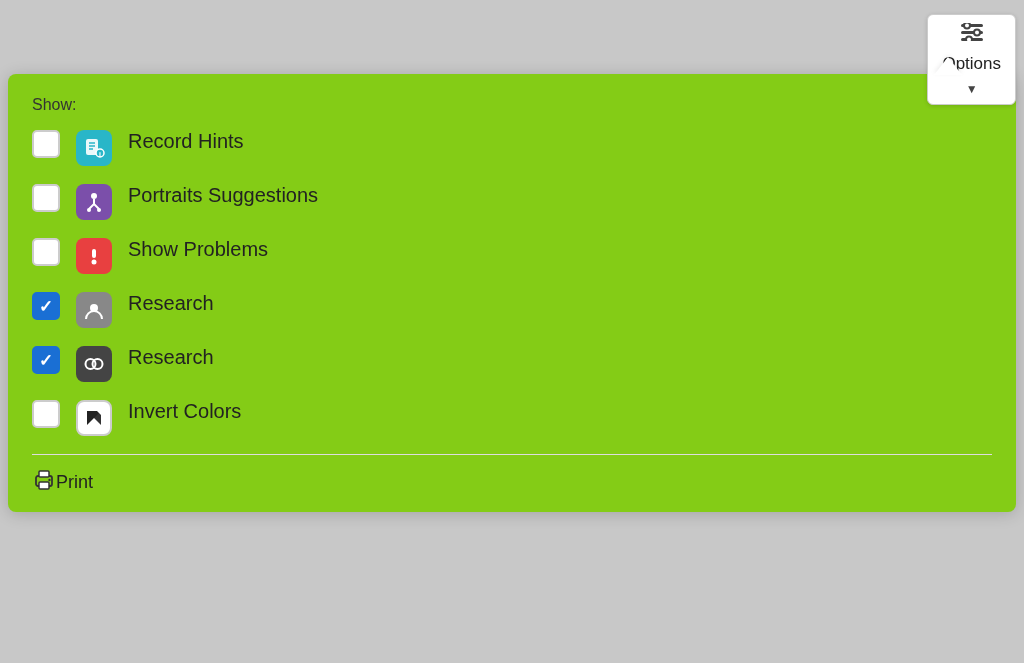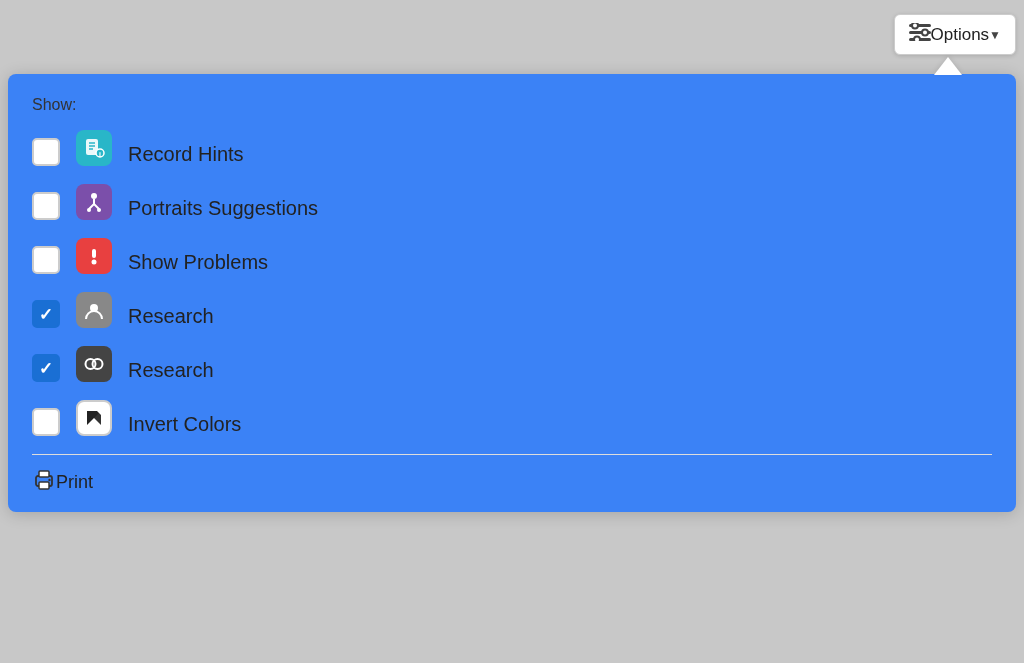--- a/index.html
+++ b/index.html
@@ -19,27 +19,28 @@
     .options-button {
       position: absolute;
       top: 14px;
       right: 8px;
       background: white;
       border: 1px solid #ccc;
       border-radius: 6px;
       padding: 8px 14px;
       display: flex;
       align-items: center;
-      gap: 0;
+      gap: 8px;
       cursor: pointer;
       font-size: 17px;
       font-weight: 500;
       color: #222;
       box-shadow: 0 1px 4px rgba(0,0,0,0.15);
       z-index: 10;
+      flex-direction: column;
     }
 
     .options-button .options-icon {
       font-size: 18px;
     }
 
     .options-button .chevron {
       font-size: 12px;
       color: #444;
     }
@@ -56,37 +57,37 @@
       border-bottom: 18px solid white;
       z-index: 11;
       filter: drop-shadow(0 -2px 2px rgba(0,0,0,0.08));
     }
 
     .dropdown-panel {
       position: absolute;
       top: 74px;
       left: 8px;
       right: 8px;
-      background: #3b82f6;
+      background: #84cc16;
       border-radius: 8px;
       box-shadow: 0 2px 16px rgba(0,0,0,0.18);
       padding: 22px 24px 0 24px;
       z-index: 9;
     }
 
     .show-label {
       font-size: 16px;
       color: #333;
       margin-bottom: 16px;
       font-weight: 400;
     }
 
     .menu-item {
       display: flex;
-      align-items: flex-end;
+      align-items: flex-start;
       gap: 16px;
       margin-bottom: 18px;
       cursor: pointer;
     }
 
     .checkbox {
       width: 28px;
       height: 28px;
       border: 2px solid #ccc;
       border-radius: 5px;

